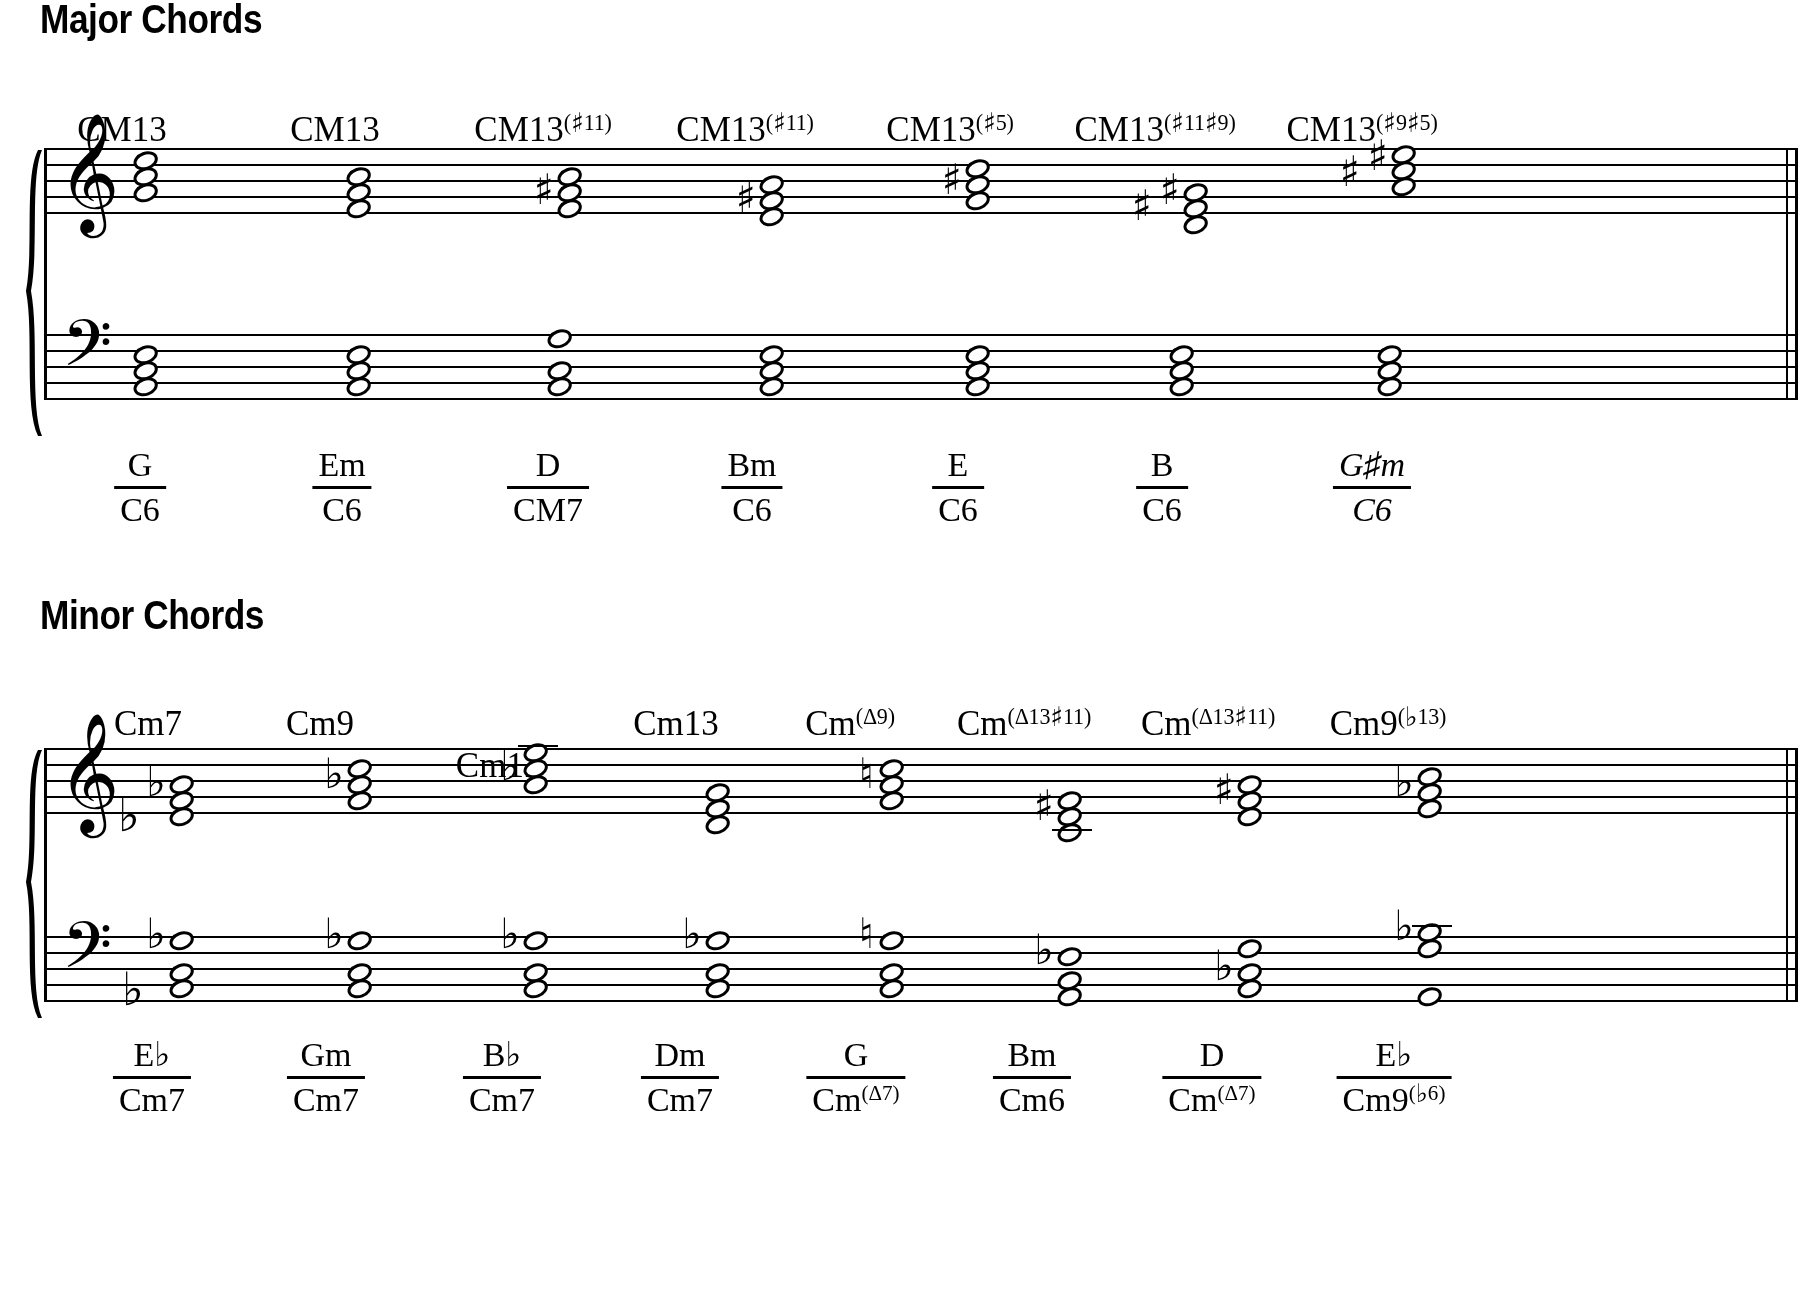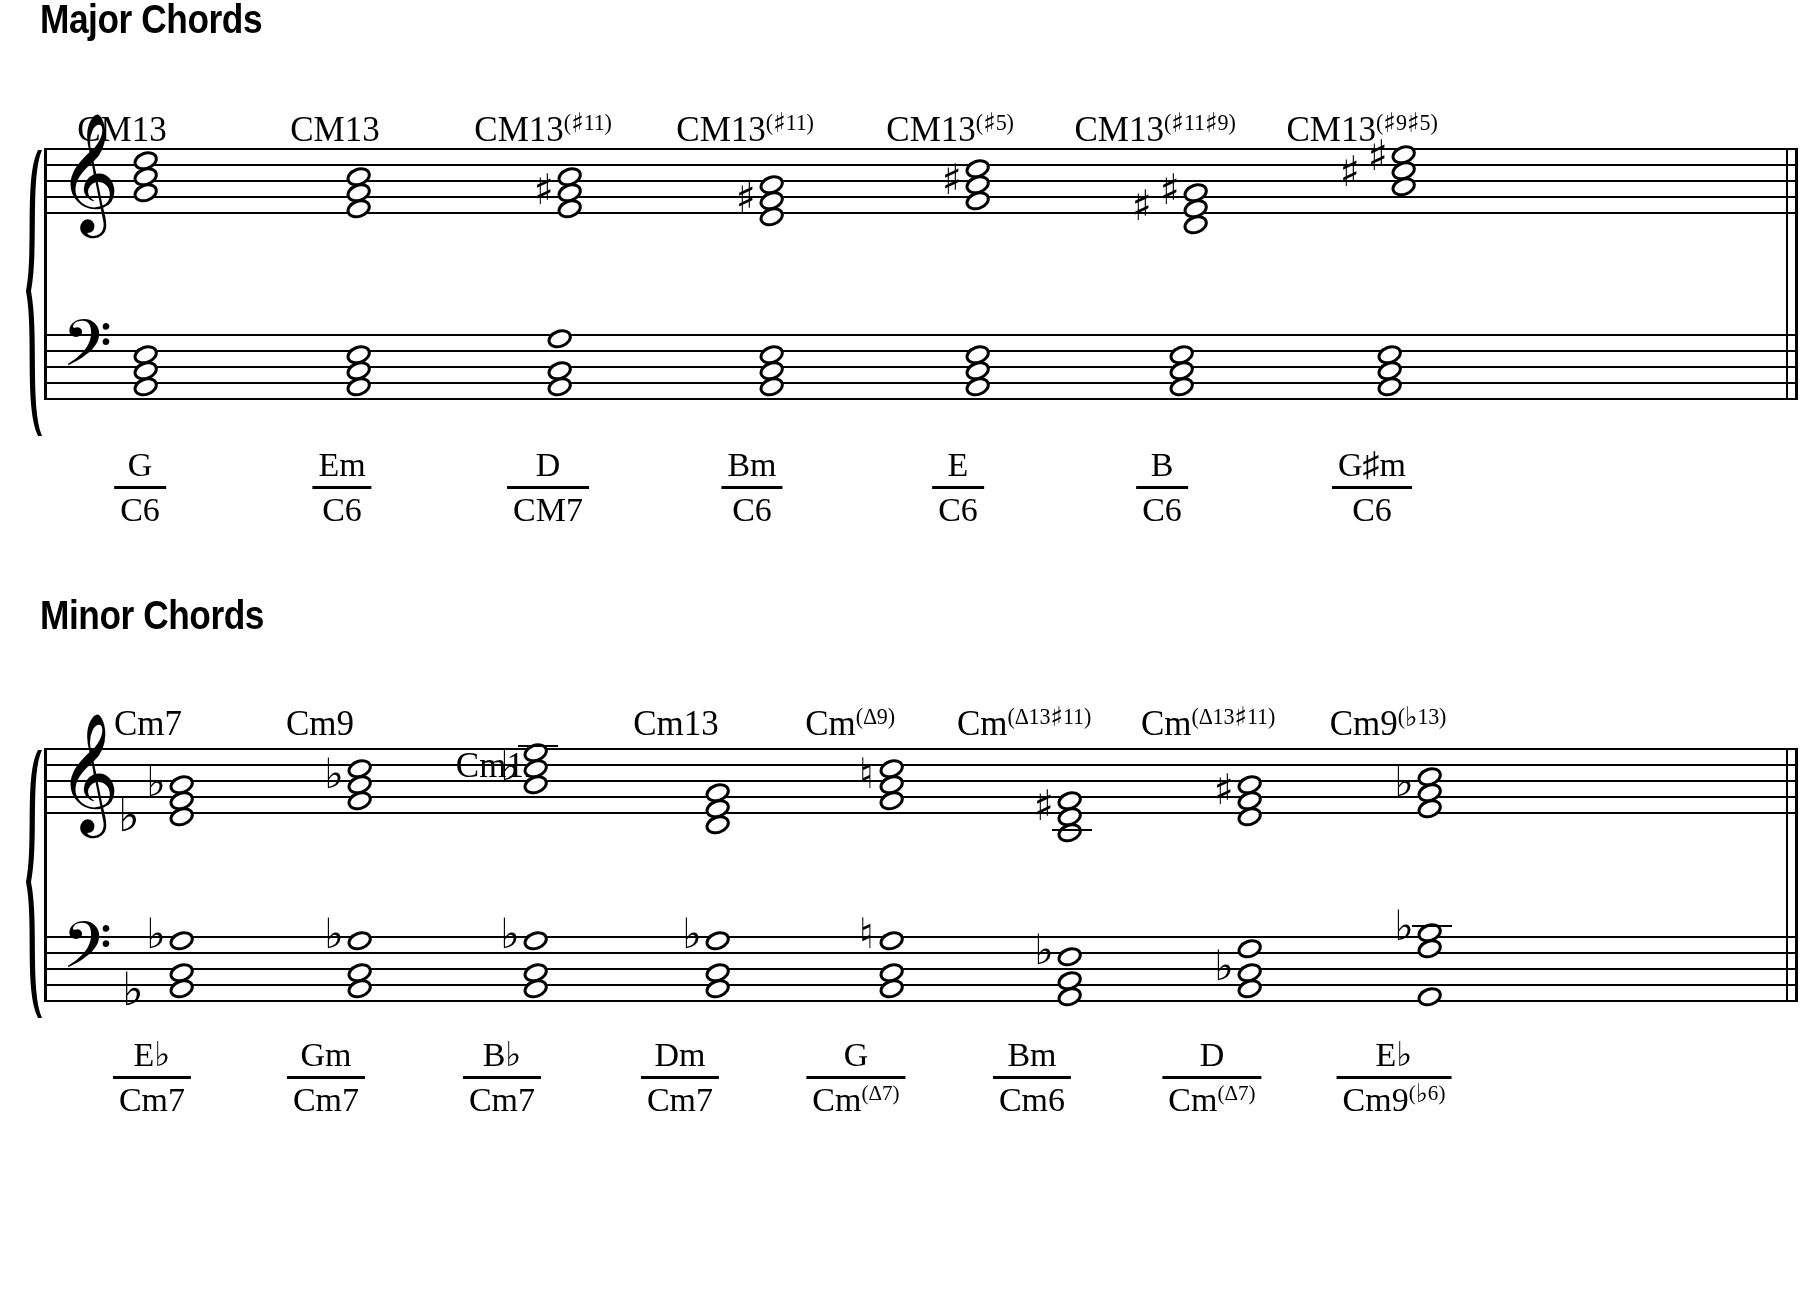--- a/index.html
+++ b/index.html
@@ -328,21 +328,21 @@
 <div class="slash-chord" style="left:958px; top:448px;">
   <span class="num">E</span>
   <span class="bar"></span>
   <span class="den">C6</span>
 </div>
 <div class="slash-chord" style="left:1162px; top:448px;">
   <span class="num">B</span>
   <span class="bar"></span>
   <span class="den">C6</span>
 </div>
-<div class="slash-chord" style="left:1372px; top:448px;">
+<div class="slash-chord" style="left:1372px; top:448px;font-style:italic;">
   <span class="num">G♯m</span>
   <span class="bar"></span>
   <span class="den">C6</span>
 </div>
 
 <div class="section-heading" id="heading-minor">Minor Chords</div>
 
 <div class="chord-label" style="left:148px; top:706px;">
   <span>Cm7</span>
 </div>

